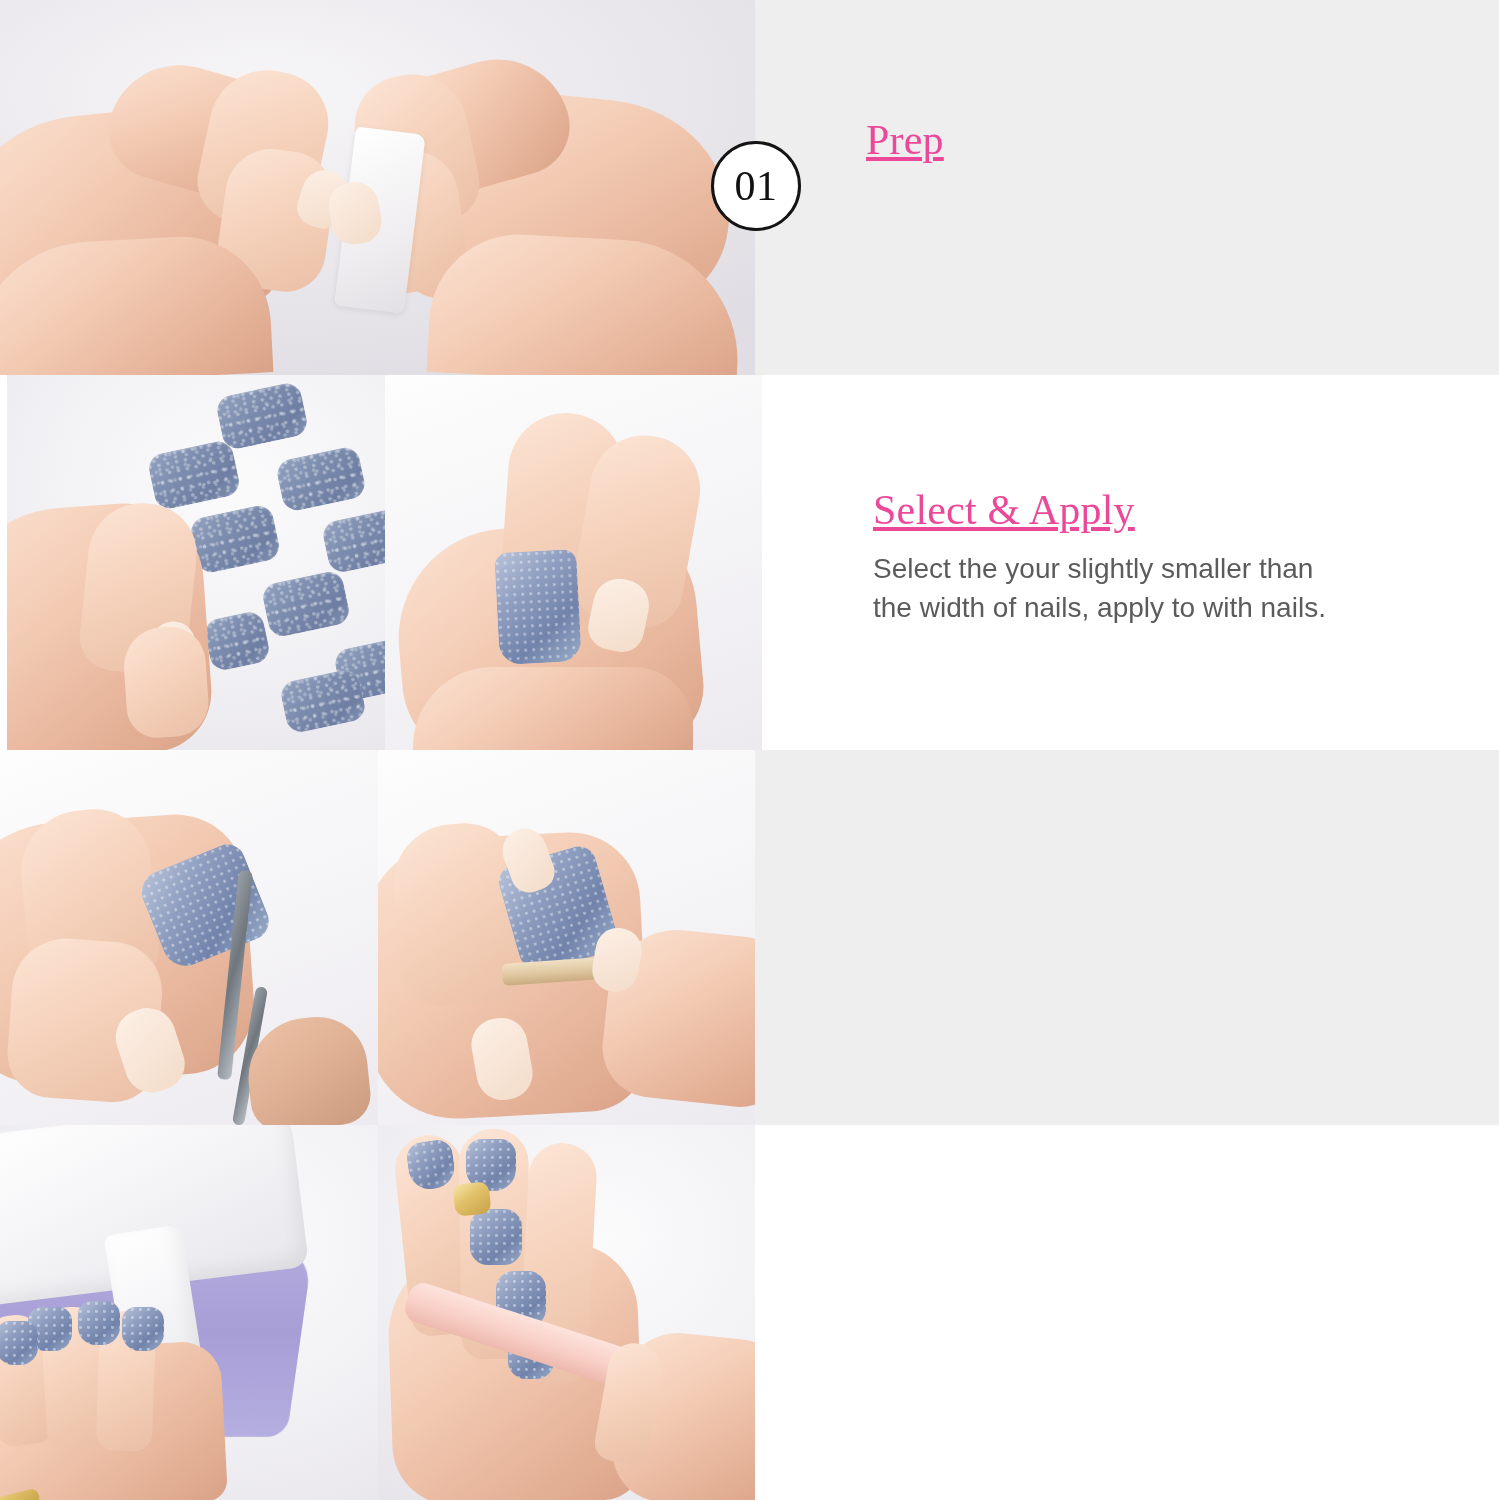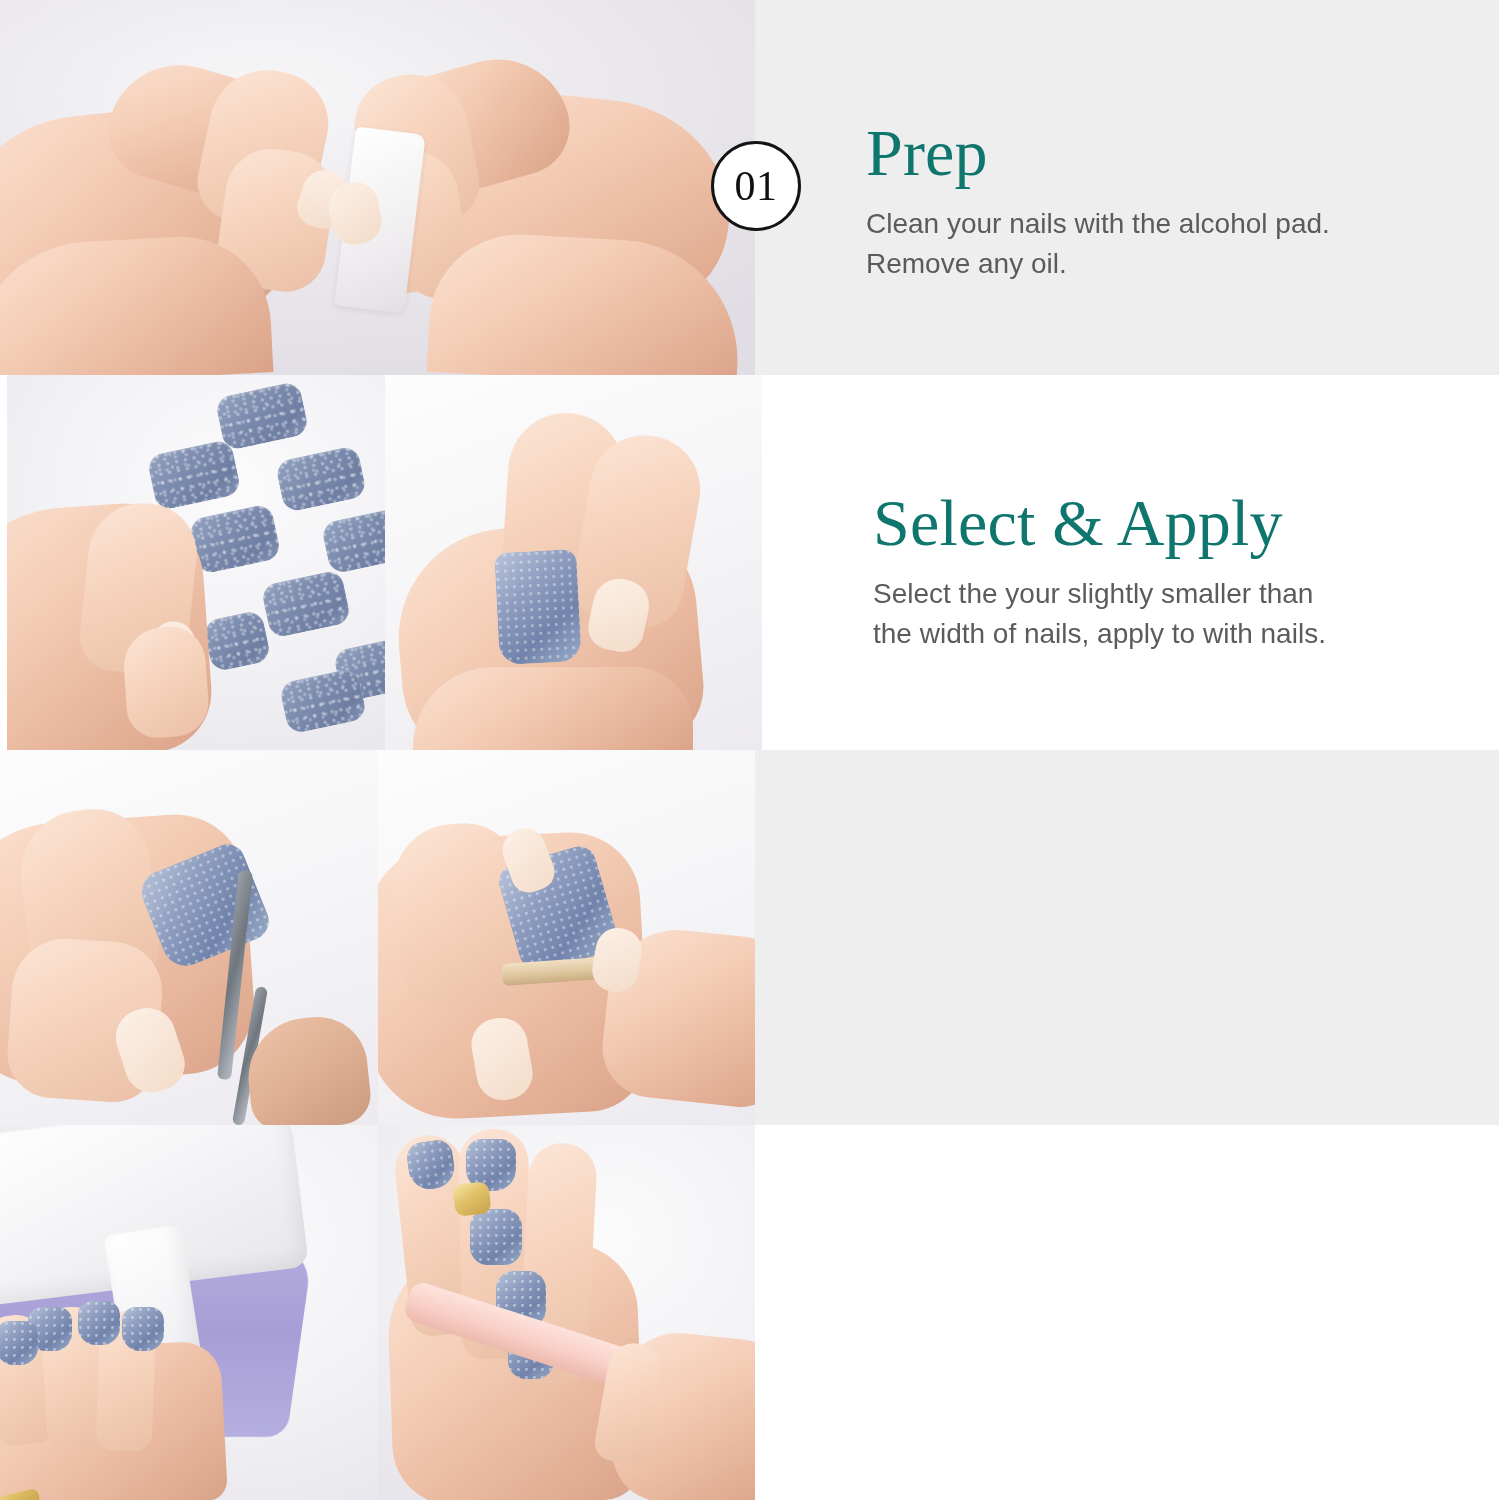--- a/index.html
+++ b/index.html
@@ -97,22 +97,22 @@
     background:#ffffff; border:3px solid #141414;
     display:flex; align-items:center; justify-content:center;
     font-family:"Liberation Serif", serif; font-size:42px; color:#111;
     z-index:8; letter-spacing:.5px;
   }
 
   
   .text-col { position:absolute; left:866px; width:560px; }
   .step-title {
     font-family:"Liberation Serif", serif;
-    font-size:66px; line-height:1.06; color:#0f766e; font-weight:400;
-    letter-spacing:.2px; white-space:nowrap;
+    font-size:42px; line-height:1.06; color:#ec4899; font-weight:400;
+    letter-spacing:.2px; white-space:nowrap;text-decoration:underline;
   }
   .step-desc {
     margin-top:16px;
     font-family:"Liberation Sans", sans-serif;
     font-size:28px; line-height:1.42; color:#5b5b5b; font-weight:400;
   }
 </style>
 </head>
 <body>
 
@@ -140,24 +140,20 @@
 
         <div style="position:absolute;left:345px;top:130px;width:70px;height:180px;background:linear-gradient(150deg,#ffffff,#f0eef0 60%,#e2e0e4 100%);border-radius:6px 10px 8px 6px;transform:rotate(7deg);box-shadow:0 2px 6px rgba(0,0,0,.08);"></div>
         <div class="nailw" style="left:330px;top:182px;width:50px;height:62px;border-radius:24px 24px 22px 22px;transform:rotate(-10deg);"></div>
       </div>
     </div>
 
     <div class="badge" style="left:711px;top:141px;">01</div>
 
     <div class="text-col" style="top:118px;">
       <div class="step-title">Prep</div>
-      <div class="step-desc">
-        <div>Clean your nails with the alcohol pad.</div>
-        <div>Remove any oil.</div>
-      </div>
     </div>
   </div>
 
   <div class="step-row r2">
     <div class="panel-bg white"></div>
 
     <div class="photo-col">
 
       <div class="photo half-l">
         <div class="bg-studio2"></div>

